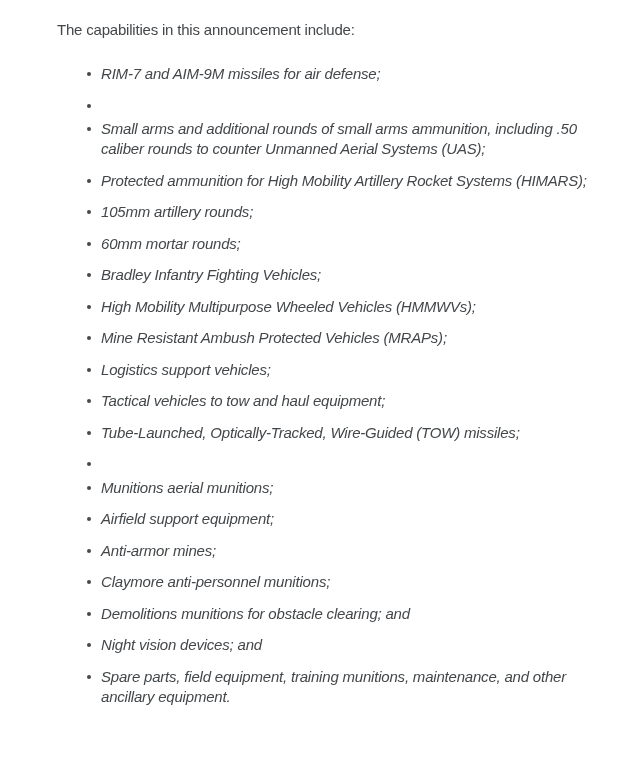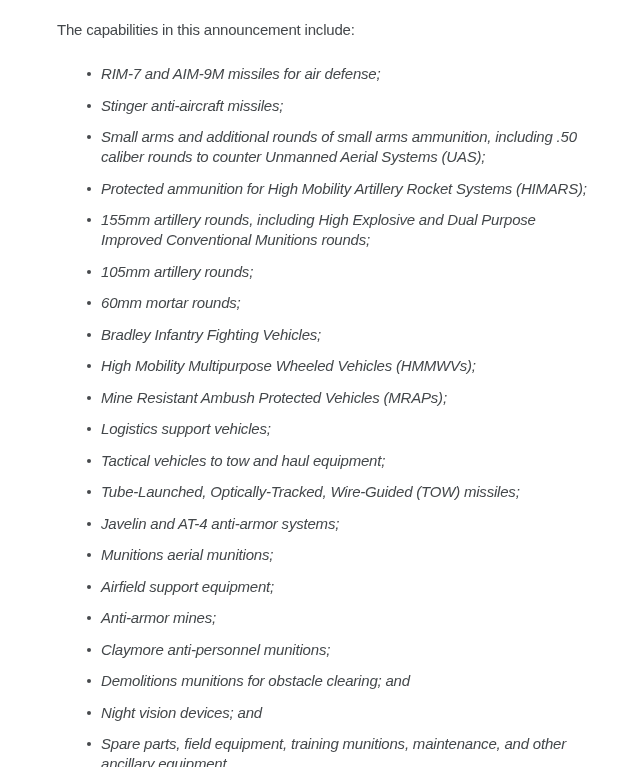--- a/index.html
+++ b/index.html
@@ -57,35 +57,29 @@
 <div class="page">
   <p class="intro">The capabilities in this announcement include:</p>
 
   <ul class="cap-list">
     <li>
         <span class="dot"></span>
         <span class="txt">RIM-7 and AIM-9M missiles for air defense;</span>
       </li>
     <li>
         <span class="dot"></span>
-        <span class="txt">Stinger anti-aircraft missiles;</span>
       </li>
     <li>
         <span class="dot"></span>
         <span class="txt">Small arms and additional rounds of small arms ammunition, including .50
 caliber rounds to counter Unmanned Aerial Systems (UAS);</span>
       </li>
     <li>
         <span class="dot"></span>
         <span class="txt">Protected ammunition for High Mobility Artillery Rocket Systems (HIMARS);</span>
-      </li>
-    <li>
-        <span class="dot"></span>
-        <span class="txt">155mm artillery rounds, including High Explosive and Dual Purpose
-Improved Conventional Munitions rounds;</span>
       </li>
     <li>
         <span class="dot"></span>
         <span class="txt">105mm artillery rounds;</span>
       </li>
     <li>
         <span class="dot"></span>
         <span class="txt">60mm mortar rounds;</span>
       </li>
     <li>
@@ -107,21 +101,20 @@
     <li>
         <span class="dot"></span>
         <span class="txt">Tactical vehicles to tow and haul equipment;</span>
       </li>
     <li>
         <span class="dot"></span>
         <span class="txt">Tube-Launched, Optically-Tracked, Wire-Guided (TOW) missiles;</span>
       </li>
     <li>
         <span class="dot"></span>
-        <span class="txt">Javelin and AT-4 anti-armor systems;</span>
       </li>
     <li>
         <span class="dot"></span>
         <span class="txt">Munitions aerial munitions;</span>
       </li>
     <li>
         <span class="dot"></span>
         <span class="txt">Airfield support equipment;</span>
       </li>
     <li>

